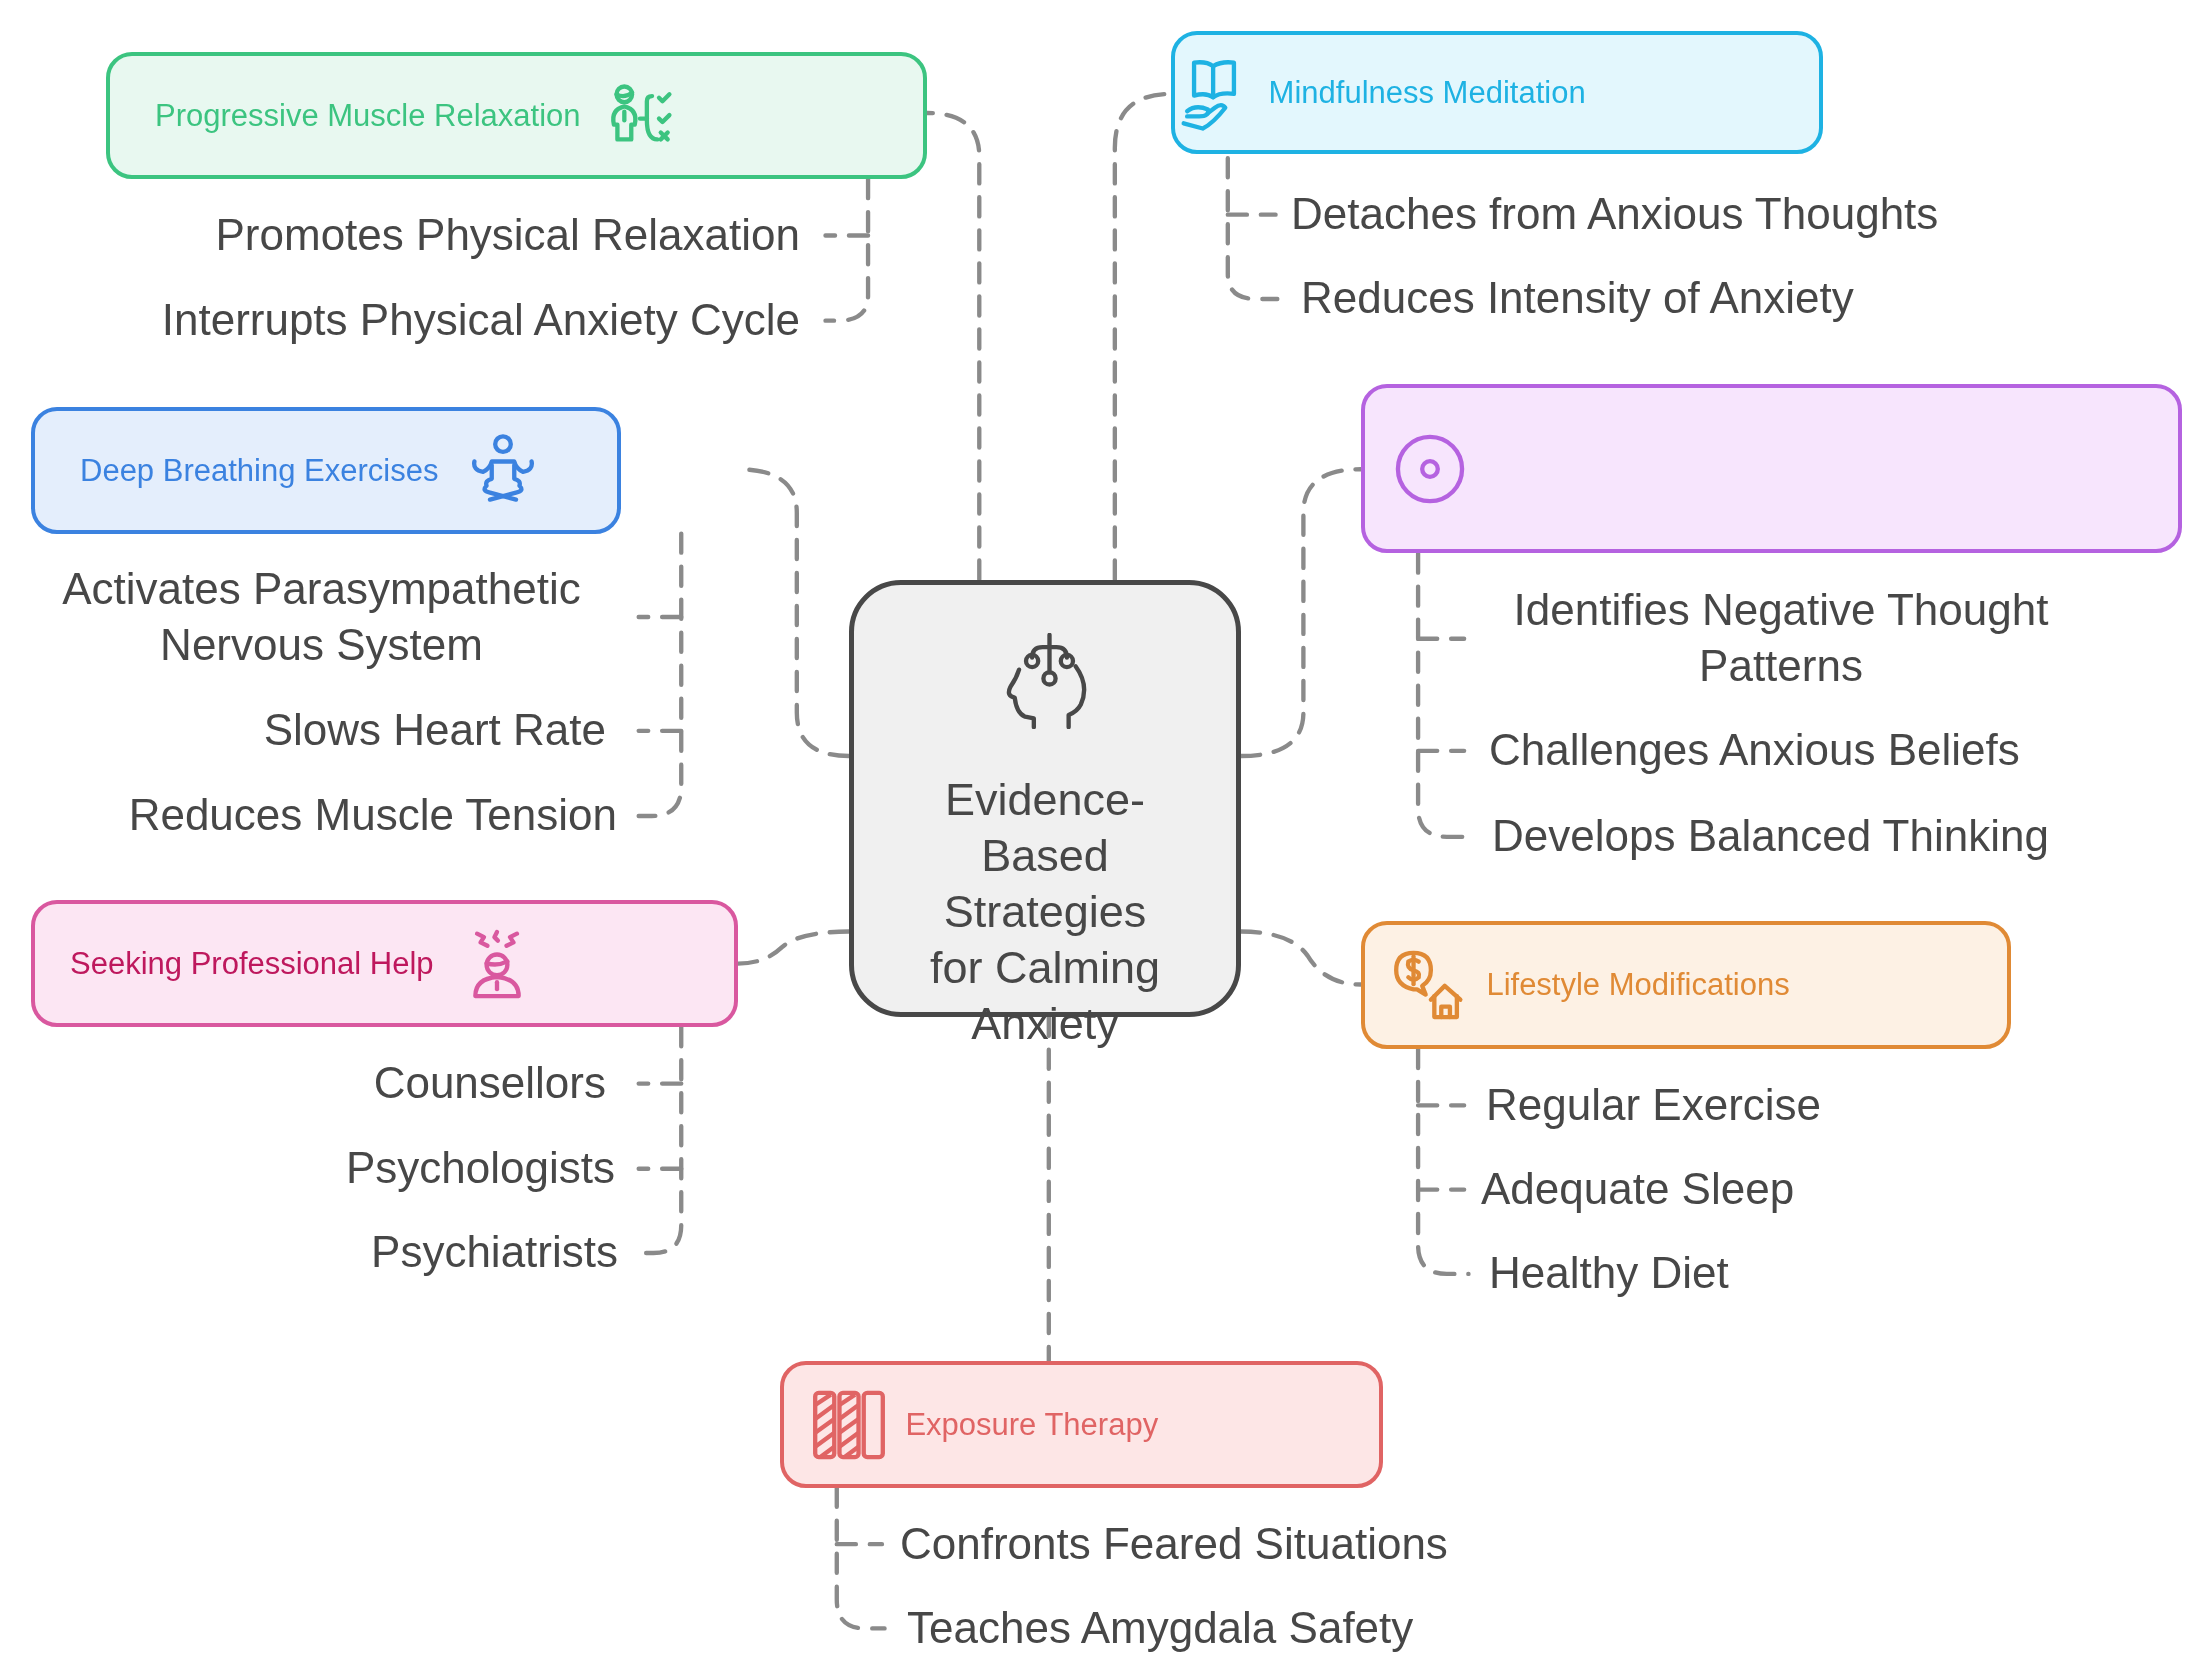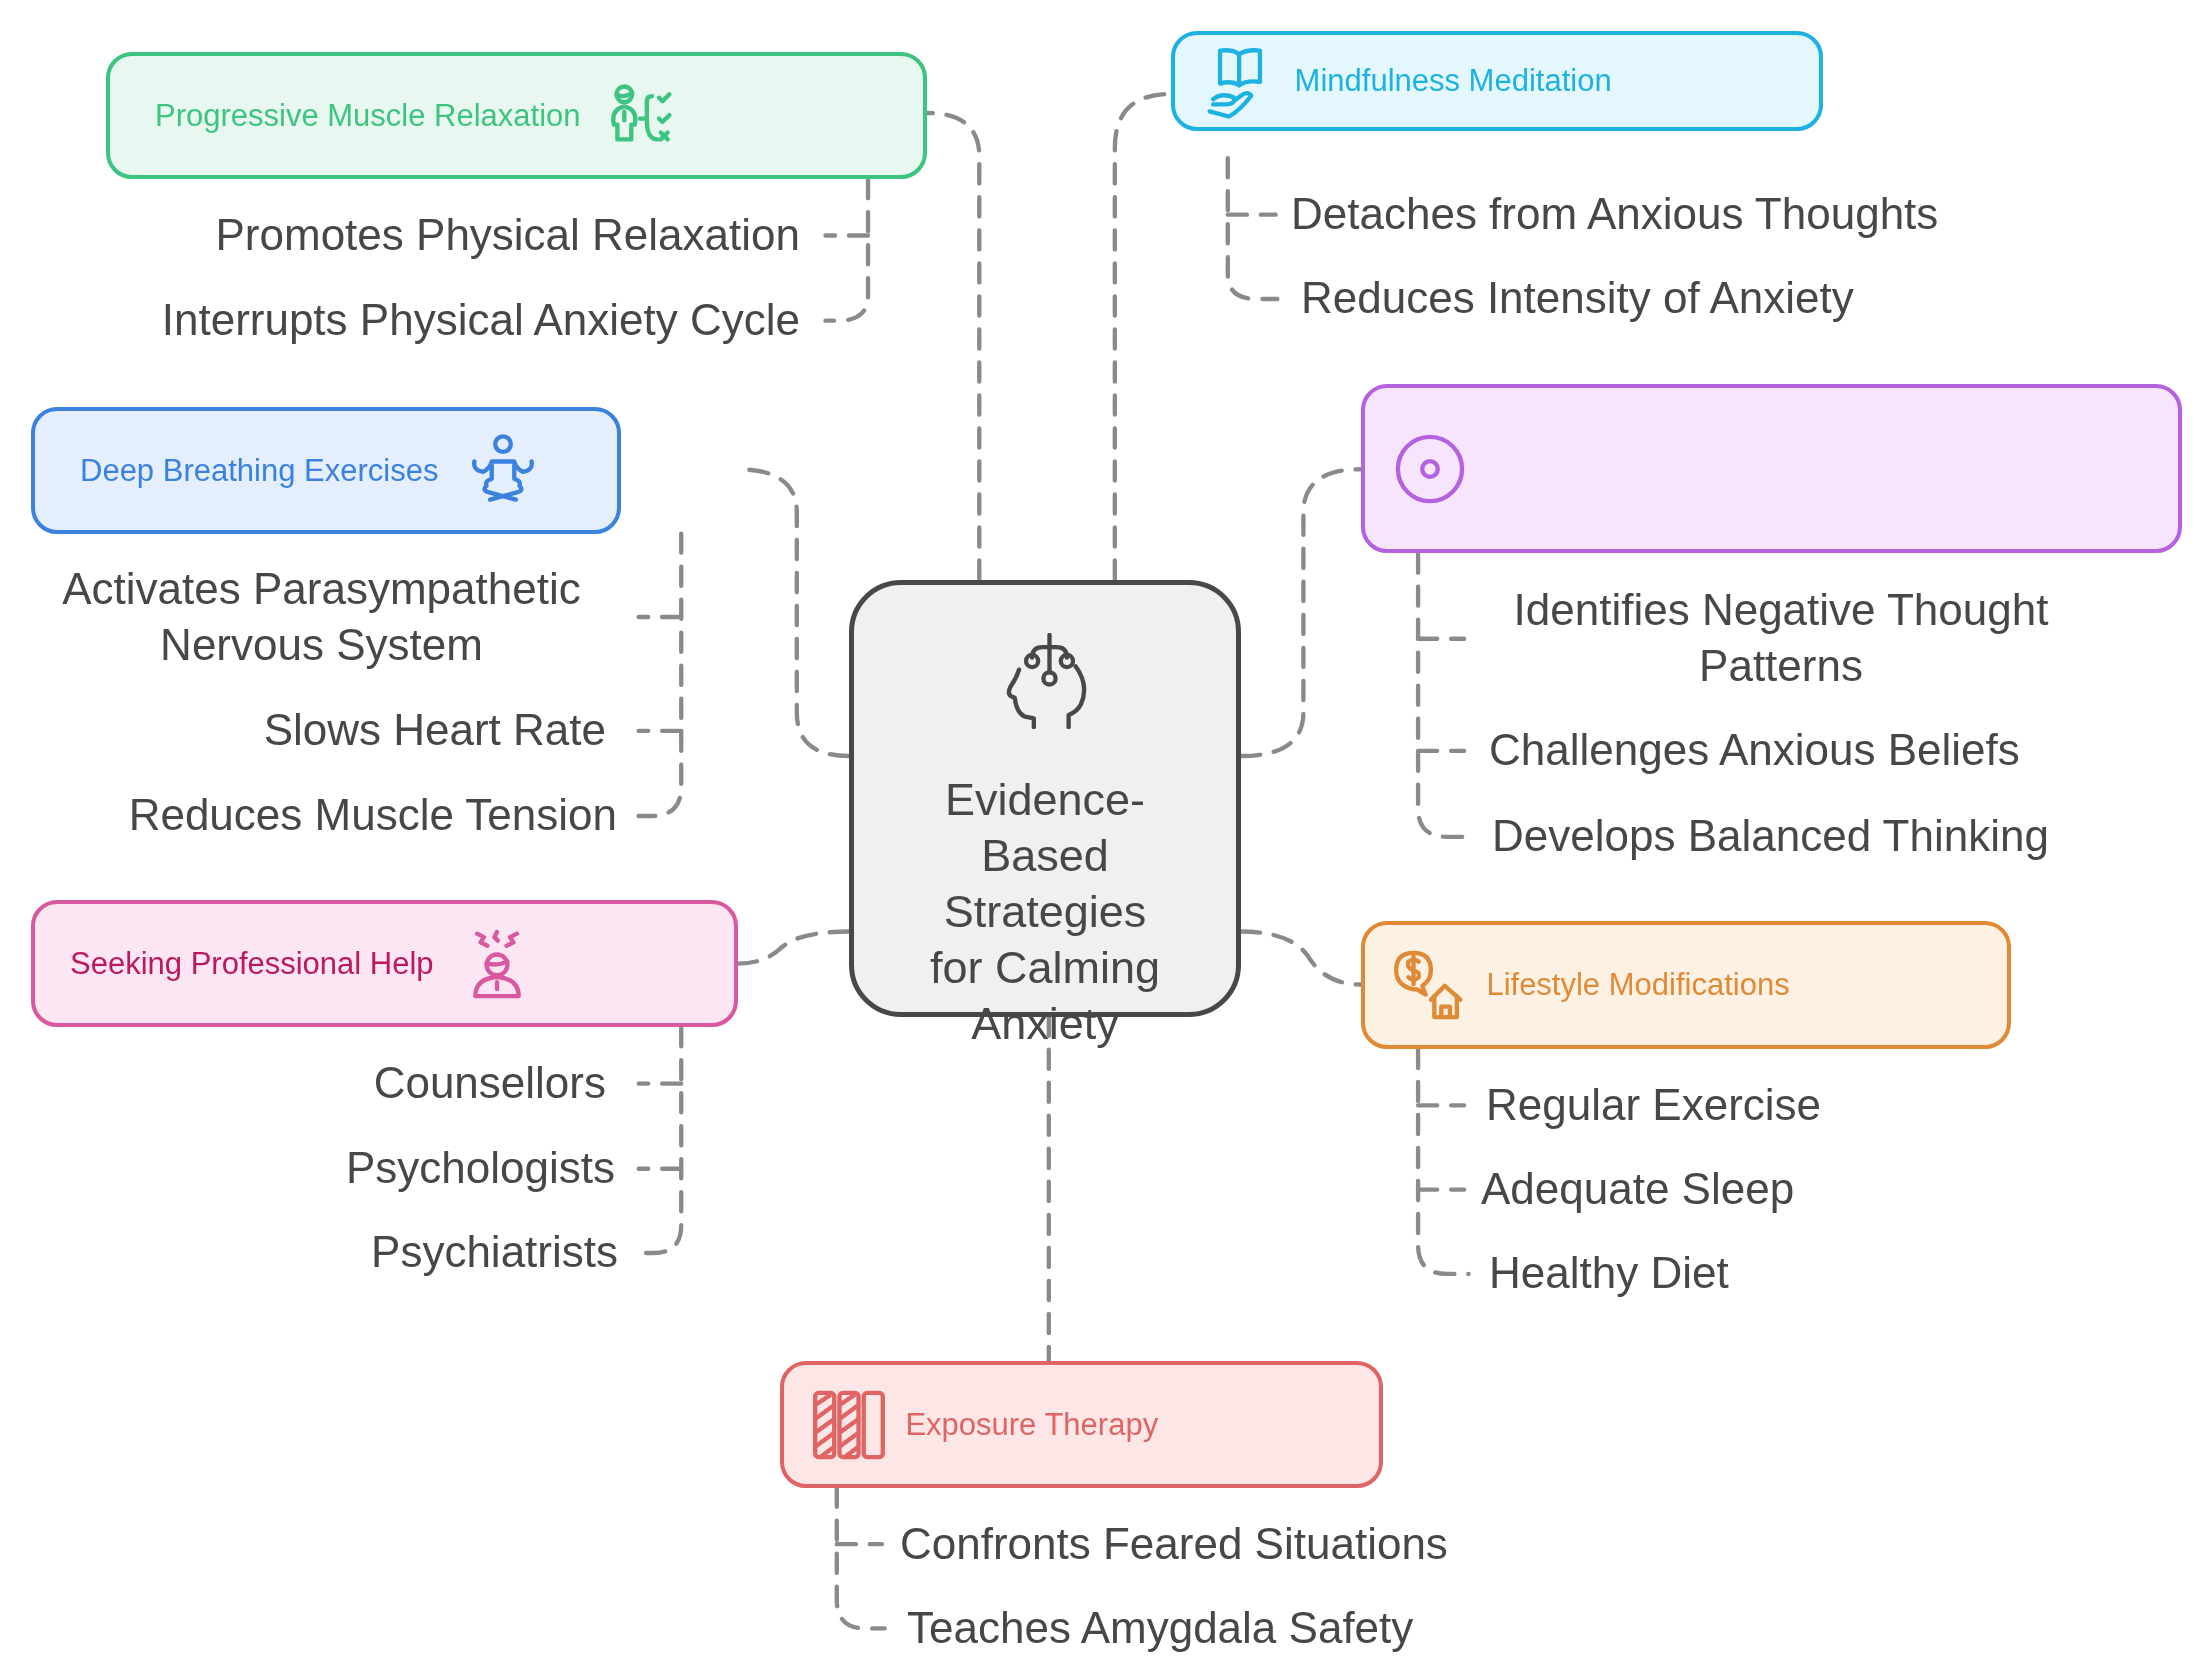--- a/index.html
+++ b/index.html
@@ -95,21 +95,21 @@
       <path d="M38 48 H46"></path>
       <path d="M60 24 L64 28 L72 20"></path>
       <path d="M60 48 L64 52 L72 44"></path>
       <path d="M62 64 L70 72 M70 64 L62 72"></path>
     </g>
   </svg>
 </div>
 <div class="sub r" style="right:1401px;top:207px;">Promotes Physical Relaxation</div>
 <div class="sub r" style="right:1401px;top:292px;">Interrupts Physical Anxiety Cycle</div>
 
-<div class="node" style="left:1171px;top:31px;width:652px;height:100px;border-color:#1eb2e3;background:#e3f7fd;padding-left:26px;">
+<div class="node" style="left:1171px;top:31px;width:652px;height:123px;border-color:#1eb2e3;background:#e3f7fd;">
   <svg class="icon" viewBox="0 0 90 90" style="margin-right:15.6px;">
     <g fill="none" stroke="#1eb2e3" stroke-width="5" stroke-linecap="round" stroke-linejoin="round">
       <path d="M22 10 L22 48 Q36 44 44 50 Q52 44 68 46 L68 10 Q54 8 44 14 Q36 8 22 10 Z"></path>
       <path d="M44 14 V50"></path>
       <path d="M10 80 L32 86 Q44 80 58 62 Q54 56 46 62 L38 68"></path>
       <path d="M14 66 Q24 58 38 64 Q40 72 28 72 L14 72"></path>
     </g>
   </svg>
   <span class="title" style="color:#1eb2e3;">Mindfulness Meditation</span>
 </div>

